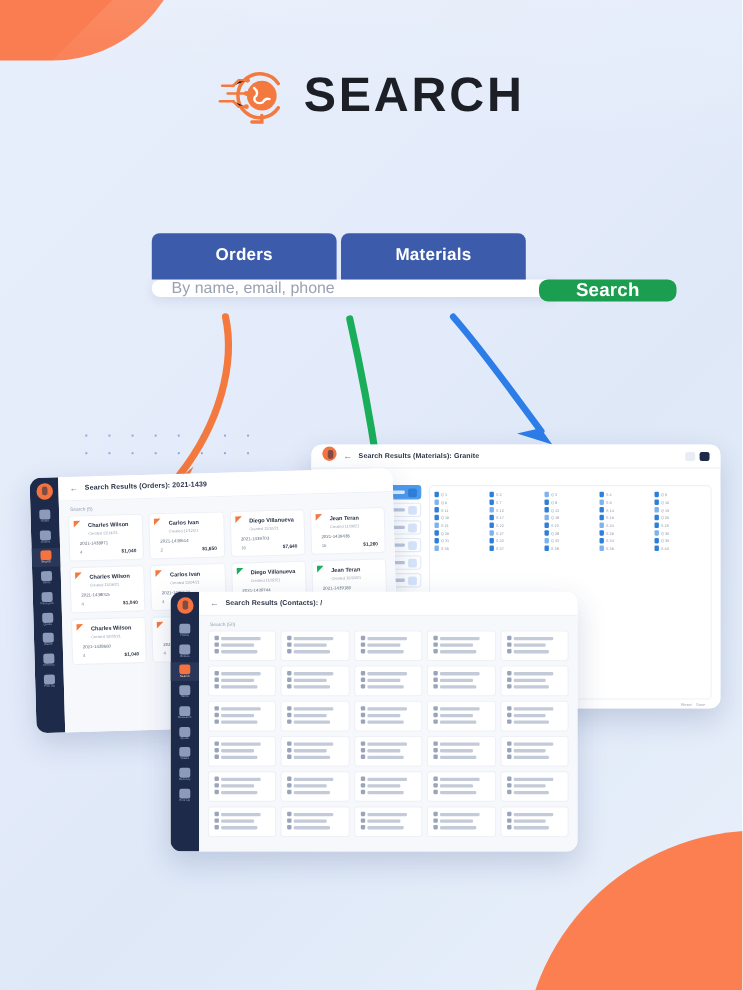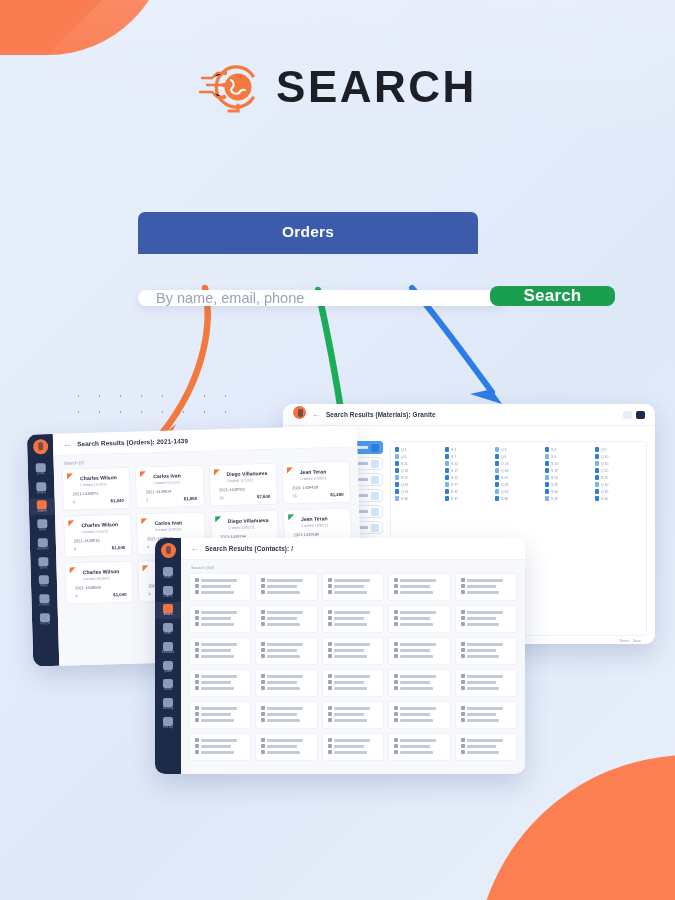--- a/index.html
+++ b/index.html
@@ -63,21 +63,21 @@
     color: #ffffff;
     font-size: 15.5px; font-weight: 700;
     text-align: center;
     padding: 11px 4px 13px;
     border-radius: 7px 7px 0 0;
     letter-spacing: .2px;
     white-space: nowrap;
   }
   .bar-row {
     position: absolute; left: 0; top: 42px;
-    display: flex; align-items: flex-end;
+    display: flex; align-items: flex-start;
     width: 477px; height: 52px; z-index: 2;
   }
   .bar-input {
     flex: 1 1 auto;
     background: #ffffff;
     border-radius: 8px;
     display: flex; align-items: center;
     padding-left: 18px;
     box-shadow: 0 3px 10px rgba(40,60,120,.10);
   }
@@ -262,20 +262,21 @@
             <circle cx="26" cy="39" r="2.2"></circle>
         </g>
       </svg>
     </span>
     <span class="logo-text">SEARCH</span>
   </div>
 
   <div class="search-widget">
     <div class="tabs">
       <div class="tab">Orders</div>
+      <div class="tab">Materials</div>
     </div>
     <div class="bar-row">
       <div class="bar-input">
         <span>By name, email, phone</span>
       </div>
       <button class="search-btn">Search</button>
     </div>
   </div>
 
   <svg class="arrows" width="675" height="900" viewBox="0 0 675 900">

